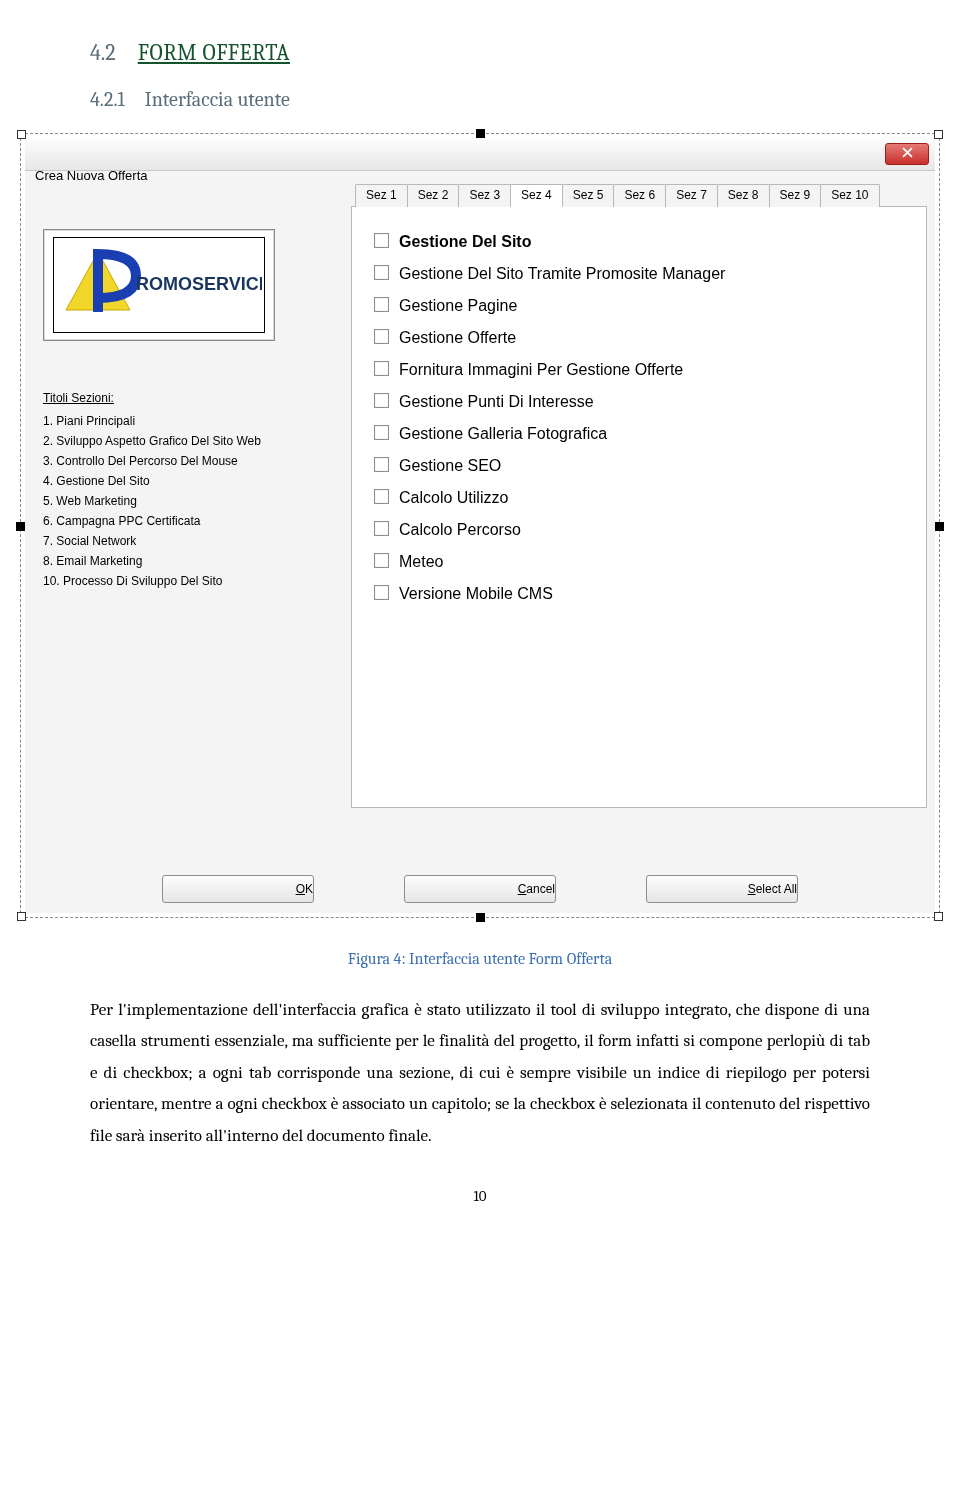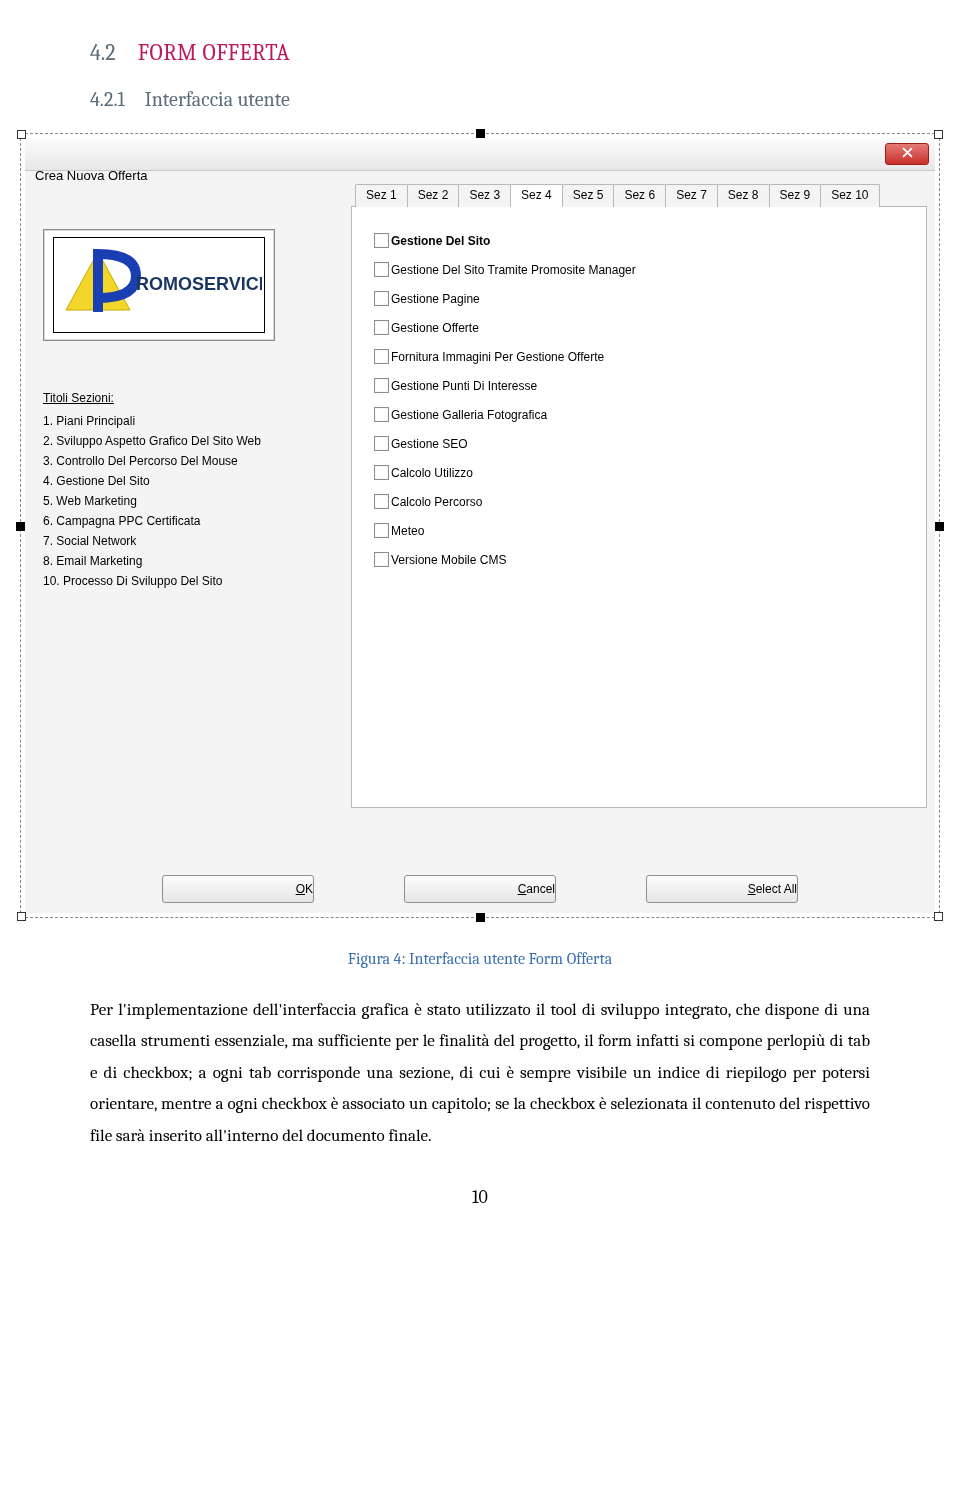--- a/index.html
+++ b/index.html
@@ -12,21 +12,21 @@
   }
   .page {
     padding: 40px 90px 30px 90px;
   }
   .section-title-row {
     display: flex;
     gap: 22px;
     align-items: baseline;
   }
   .section-num { font-size: 22px; color:#5a6d7a; }
-  .section-title { font-size: 22px; color:#be185d; letter-spacing: 0.5px;}
+  .section-title { font-size: 22px; color:#14532d; letter-spacing: 0.5px; text-decoration: underline;}
   .subsection-row {
     display:flex;
     gap: 20px;
     align-items: flex-start;
     margin-top: 22px;
     margin-bottom: 22px;
   }
   .subsection-num { font-size: 20px; color:#5a6d7a; }
   .subsection-title { font-size: 20px; color:#5a6d7a; }
 
@@ -122,24 +122,24 @@
   }
   .tab-panel {
     background:#fff;
     border: 1px solid #b8b8b8;
     border-top:none;
     min-height: 560px;
     padding: 26px 14px 14px 22px;
   }
   .chk-row {
     display:flex;
-    align-items:flex-end;
-    gap: 2px;
+    align-items:flex-start;
+    gap: 10px;
     margin-bottom: 14px;
-    font-size: 12px;
+    font-size: 16px;
     color:#000;
   }
   .chk {
     width: 13px; height: 13px;
     border: 1px solid #8e8e8e;
     background: #fff;
     box-shadow: inset 0 0 1px #aaa;
   }
   .chk-row.bold .chk-label{ font-weight: bold; }
   .chk-label { font-family: "Segoe UI", Tahoma, sans-serif; }
@@ -206,21 +206,21 @@
   }
   .body-text {
     font-size: 17px;
     line-height: 1.85;
     text-align: justify;
     color:#000;
     font-family: Cambria, Georgia, serif;
   }
   .page-num {
     text-align:center;
-    font-size: 18px;
+    font-size: 15px;
     margin-top: 36px;
     color:#000;
   }
 </style>
 </head>
 <body>
 
 <div class="page">
 
   <div class="section-title-row">

